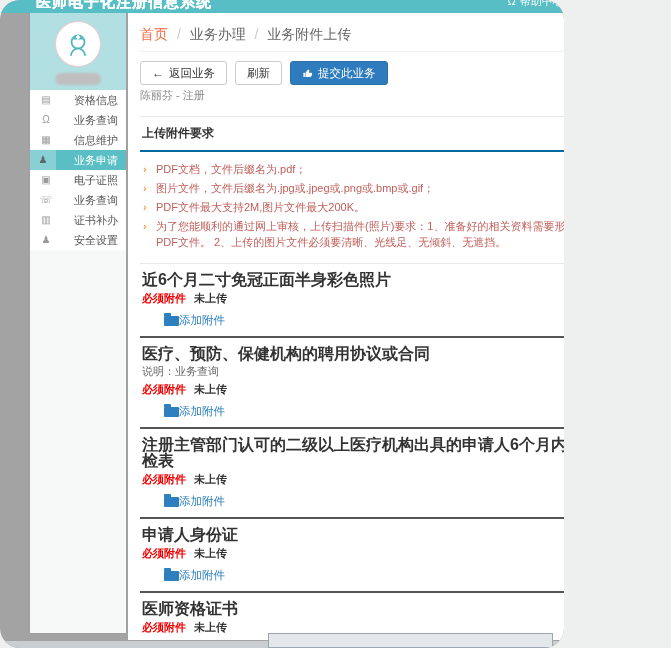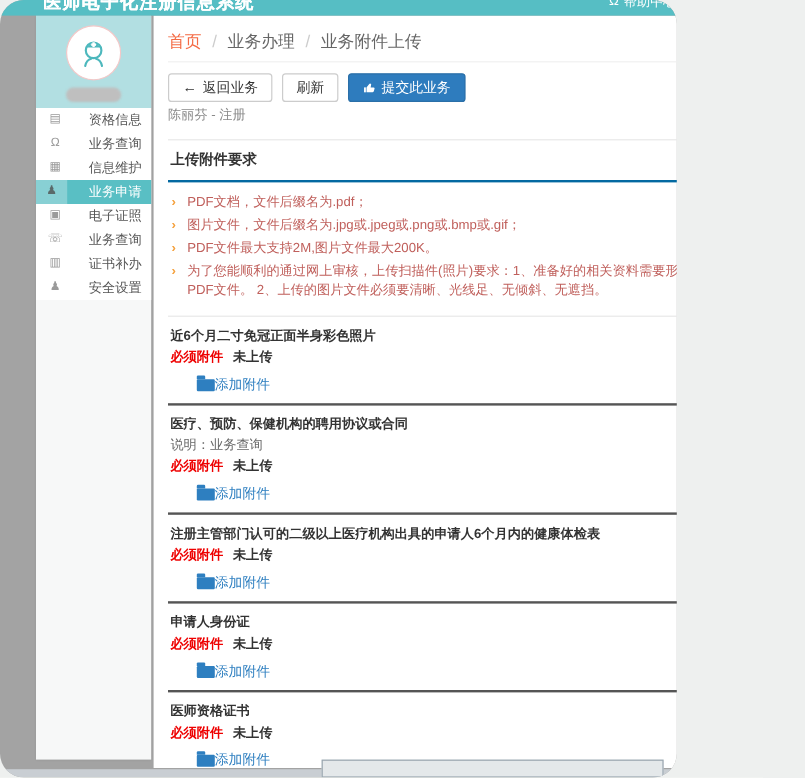--- a/index.html
+++ b/index.html
@@ -66,21 +66,21 @@
   .user-context { text-align:left; font-size:11px; color:#8a8a8a; margin-top:3px; }
   
   .req-panel { margin-top:13px; border-top:1px solid #e8e8e8; }
   .req-title { font-size:12px; font-weight:bold; color:#333; padding:8px 2px; border-bottom:2px solid #0369a1; }
   .req-list { list-style:none; padding:9px 2px 10px 2px; border-bottom:1px solid #e8e8e8; }
   .req-list li { position:relative; padding-left:14px; font-size:11px; color:#c0605c; line-height:16px; margin-bottom:3px; }
   .req-list li .req-marker { position:absolute; left:1px; top:0; color:#f5a03c; font-weight:bold; }
   
   .att-section { padding:8px 2px 2px 2px; border-bottom:2px solid #555; }
   .att-section:last-child { border-bottom:none; }
-  .att-title { font-size:11px; font-weight:bold; color:#333; line-height:16px; }
+  .att-title { font-size:16px; font-weight:bold; color:#333; line-height:16px; }
   .att-note { font-size:11px; color:#666; line-height:15px; margin-top:2px; }
   .att-status { font-size:11px; margin-top:3px; line-height:15px; }
   .att-required { color:#ee0000; font-weight:bold; margin-right:5px; }
   .att-notup { color:#333; font-weight:bold; }
   .att-add {
     display:inline-flex; align-items:center; gap:0; margin:7px 0 6px 22px;
     font-size:11.5px; color:#2e7fc0; cursor:pointer; background:none; border:none; font-family:inherit;
   }
   .folder-ico { position:relative; width:15px; height:10px; background:#2e7fc0; border-radius:1px; }
   .folder-ico::before {

